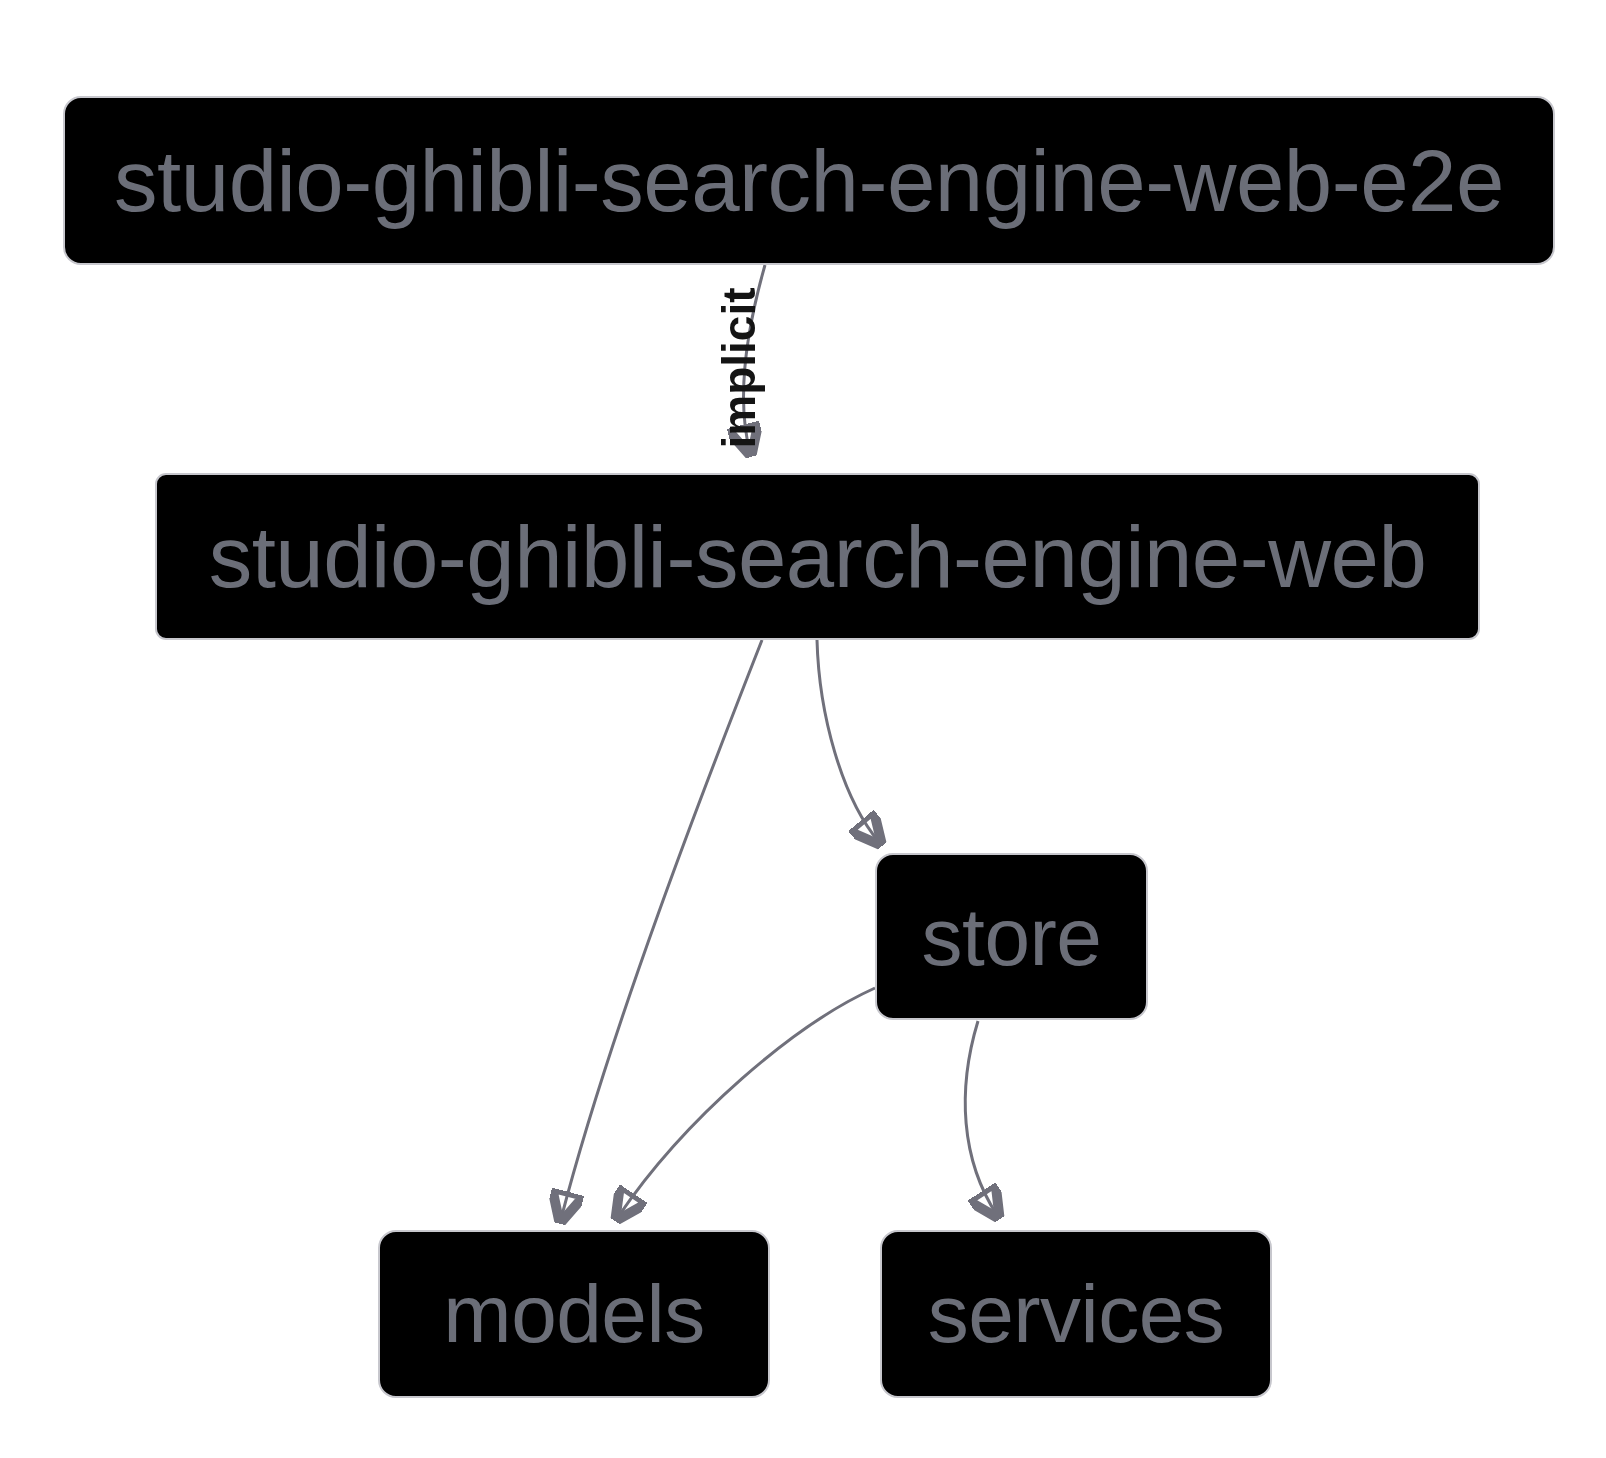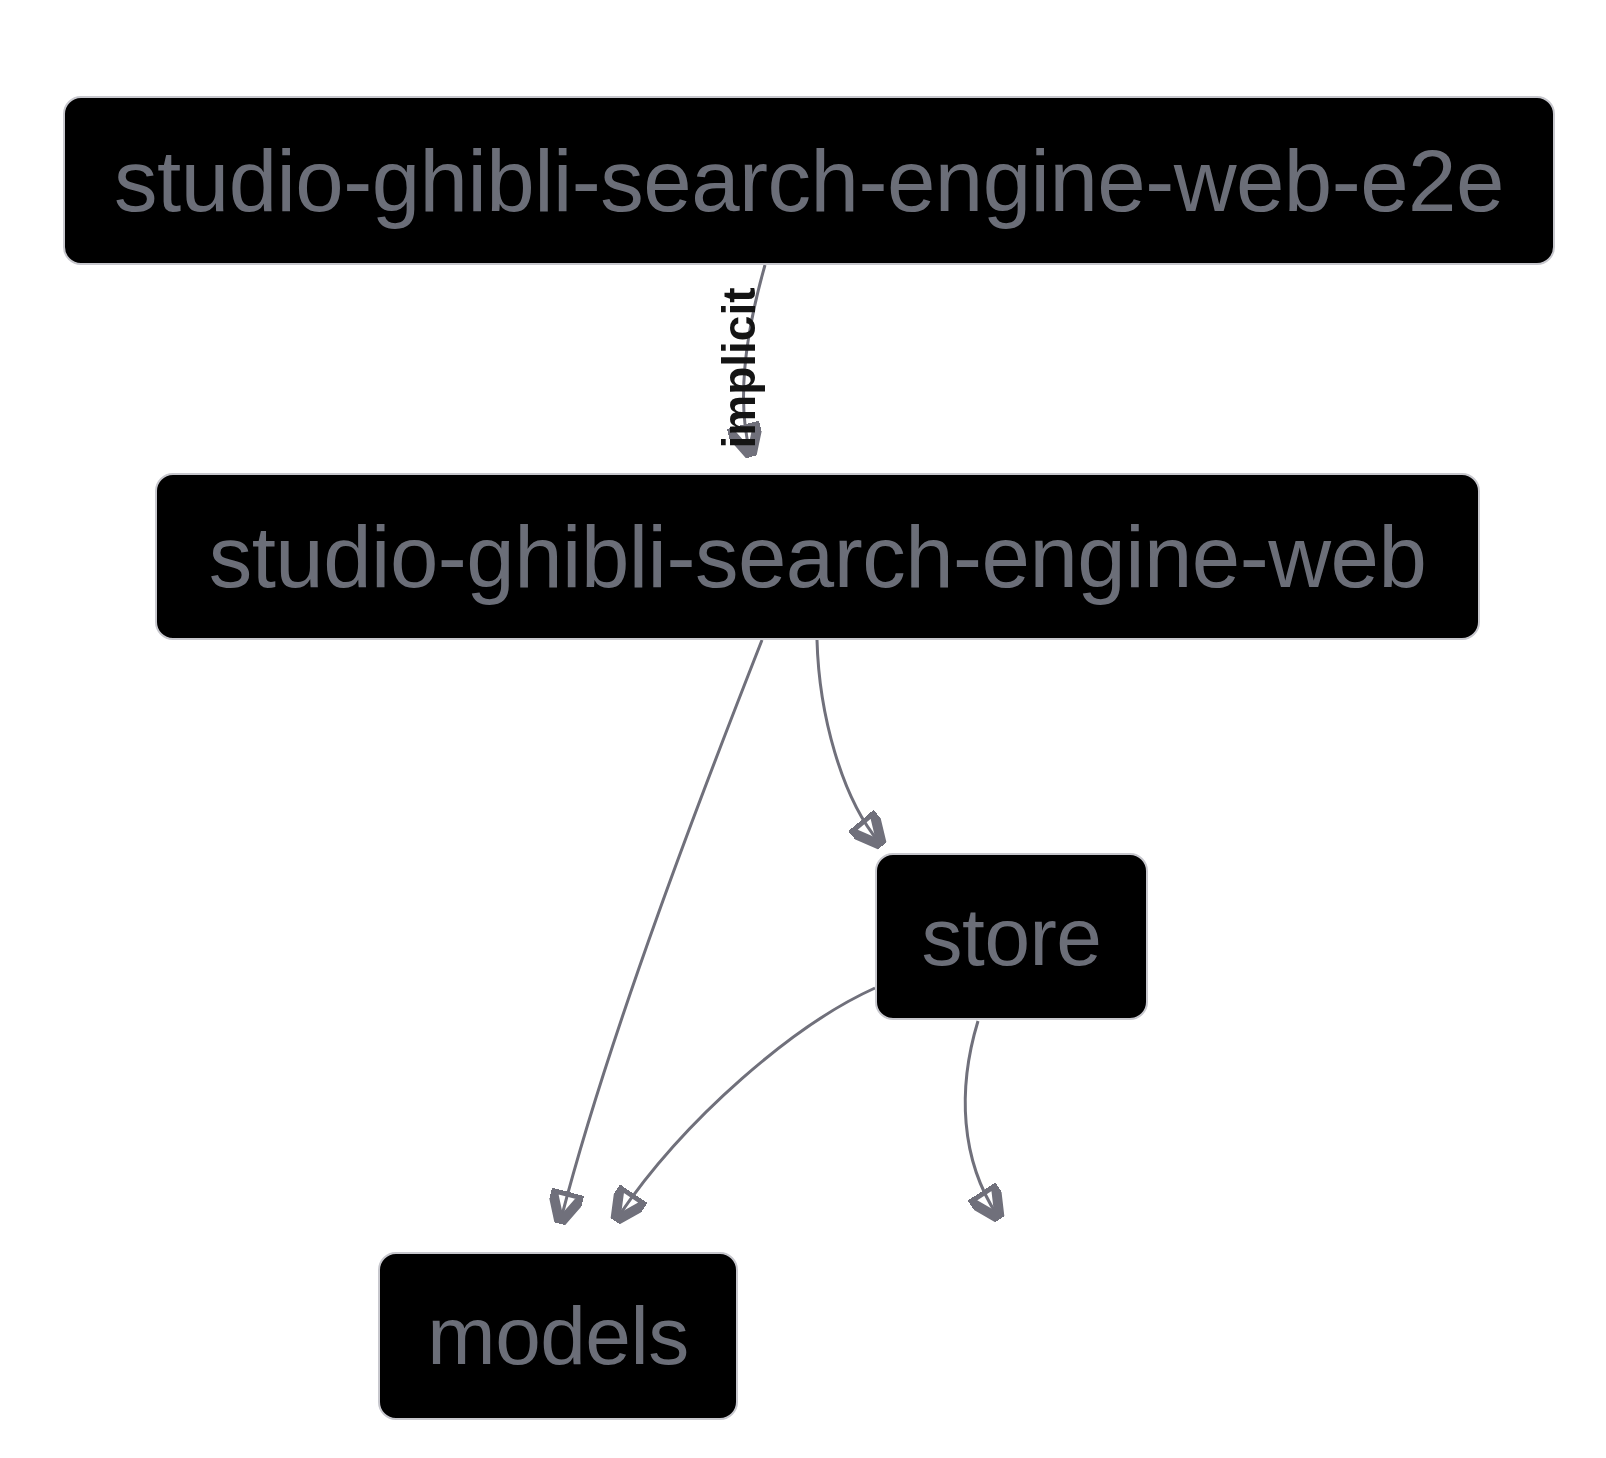--- a/index.html
+++ b/index.html
@@ -80,26 +80,29 @@
     <path d="M 875 988 C 795 1024, 685 1118, 618 1217" marker-end="url(#arrowhead)"></path>
     <path d="M 978 1021 C 957 1090, 961 1160, 997 1215" marker-end="url(#arrowhead)"></path>
   </svg>
 
   <div class="edge-label">implicit</div>
 
   <div class="node node-lg" style="left:63px; top:96px; width:1492px; height:169px;">
     <span class="node-label">studio-ghibli-search-engine-web-e2e</span>
   </div>
 
-  <div class="node node-lg" style="left:155px; top:473px; width:1325px; height:167px;">
+  <div class="node node-lg" style="left:155px; top:473px; width:1325px; height:167px;border-radius:11px;">
     <span class="node-label">studio-ghibli-search-engine-web</span>
   </div>
 
   <div class="node node-sm" style="left:875px; top:853px; width:273px; height:167px;">
     <span class="node-label">store</span>
   </div>
 
-  <div class="node node-sm" style="left:378px; top:1230px; width:360px; height:168px;margin-top:22px;">
+  <div class="node node-sm" style="left:378px; top:1230px; width:392px; height:168px;">
     <span class="node-label">models</span>
   </div>
 
+  <div class="node node-sm" style="left:880px; top:1230px; width:392px; height:168px;">
+    <span class="node-label">services</span>
+  </div>
 
 </div>
 
 </body></html>

